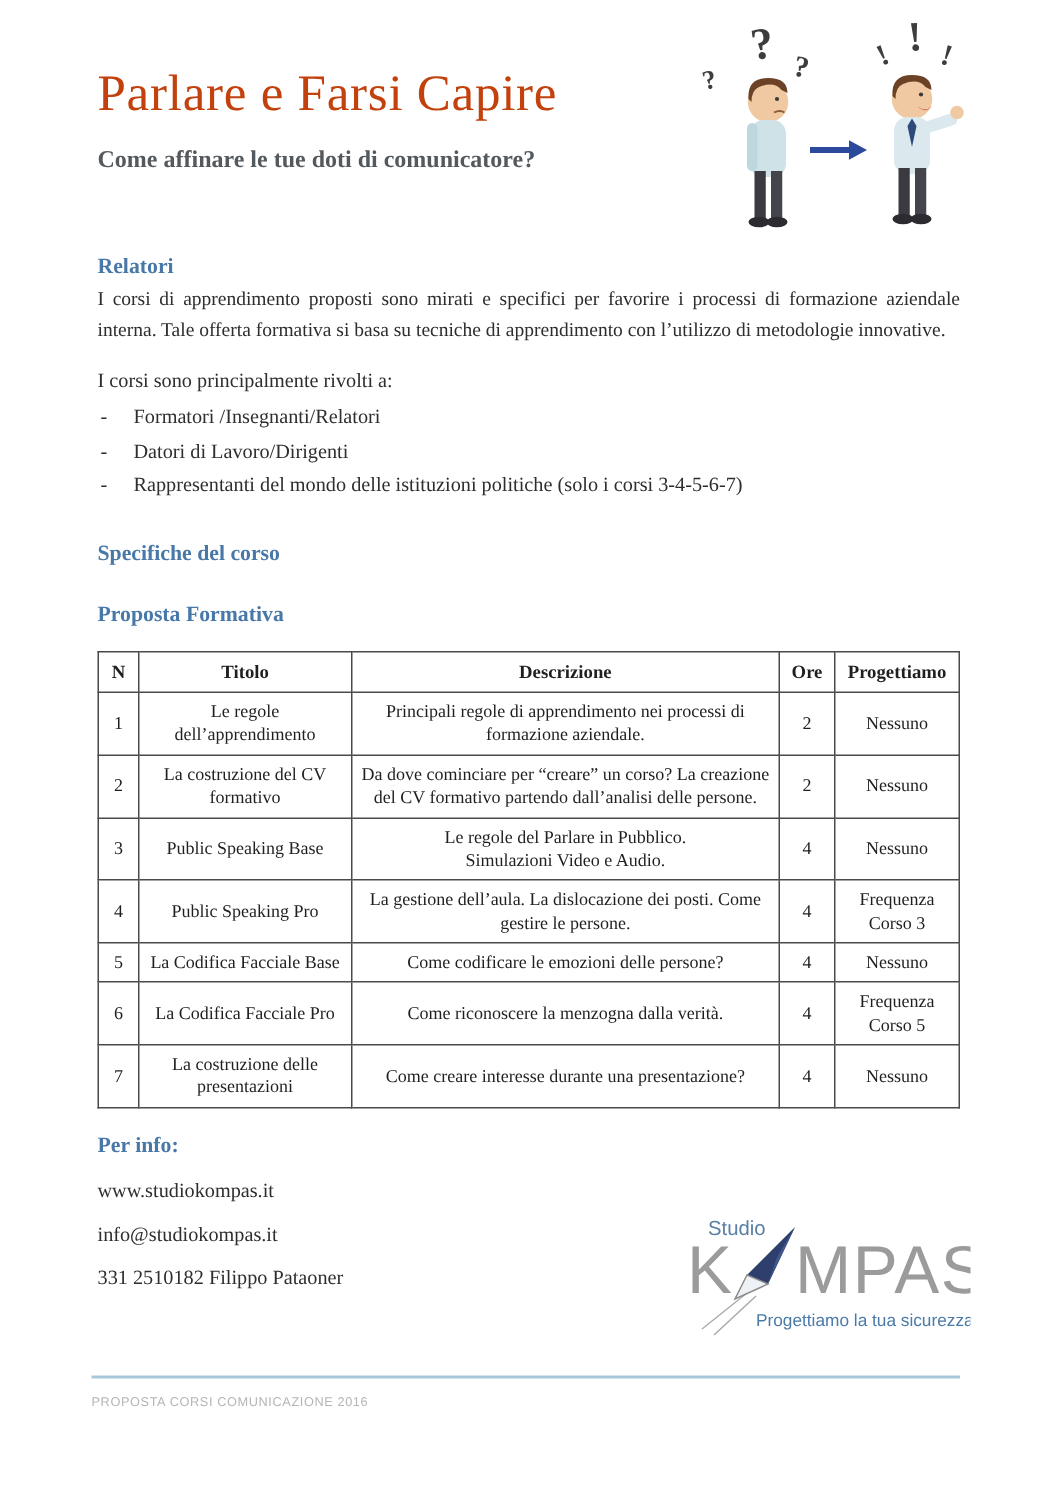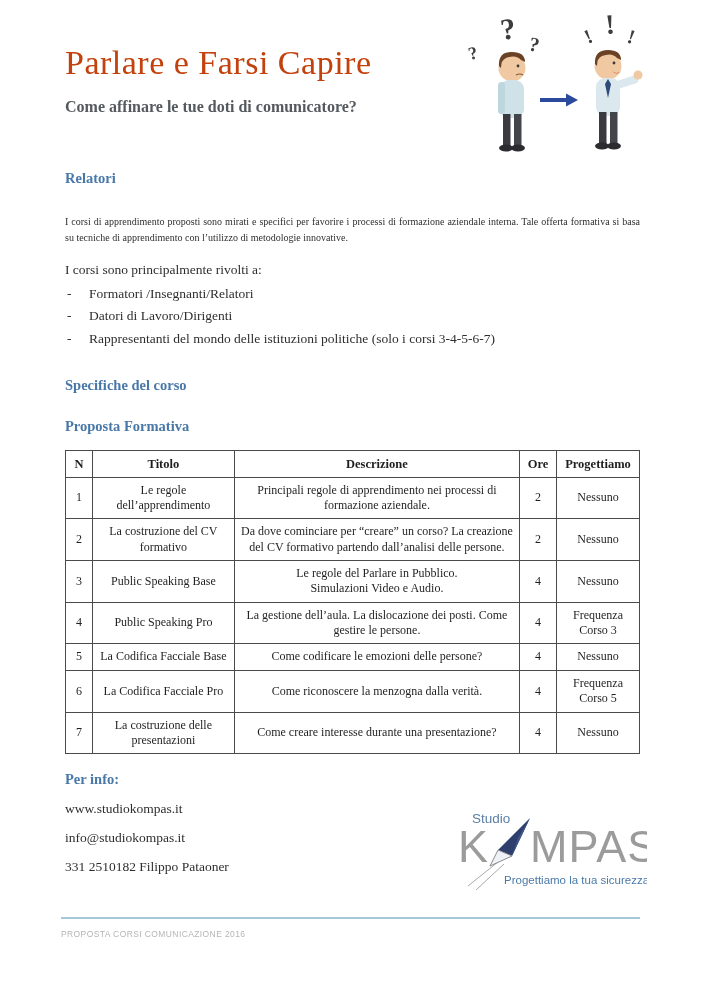--- a/index.html
+++ b/index.html
@@ -33,22 +33,22 @@
   
   .section-heading {
     font-family: "Liberation Serif", serif;
     font-size: 14.5px; font-weight: 700;
     color: #4878a8;
   }
   .h-premessa   { margin-top: 54px; }
   .h-specifiche { margin-top: 26px; }
   .h-proposta   { margin-top: 24px; }
   .body-par {
-    margin-top: 27px;
-    font-size: 10px; line-height: 1.58;
+    margin-top: 2px;
+    font-size: 13px; line-height: 1.58;
     text-align: justify;
     color: #2e2e2e;
   }
   .list-intro { margin-top: 16px; font-size: 13.5px; }
   .bullet-list { margin-top: 5px; }
   .bullet-item {
     font-size: 13.5px; line-height: 1.68;
     padding-left: 24px; position: relative;
   }
   .bullet-item::before {

